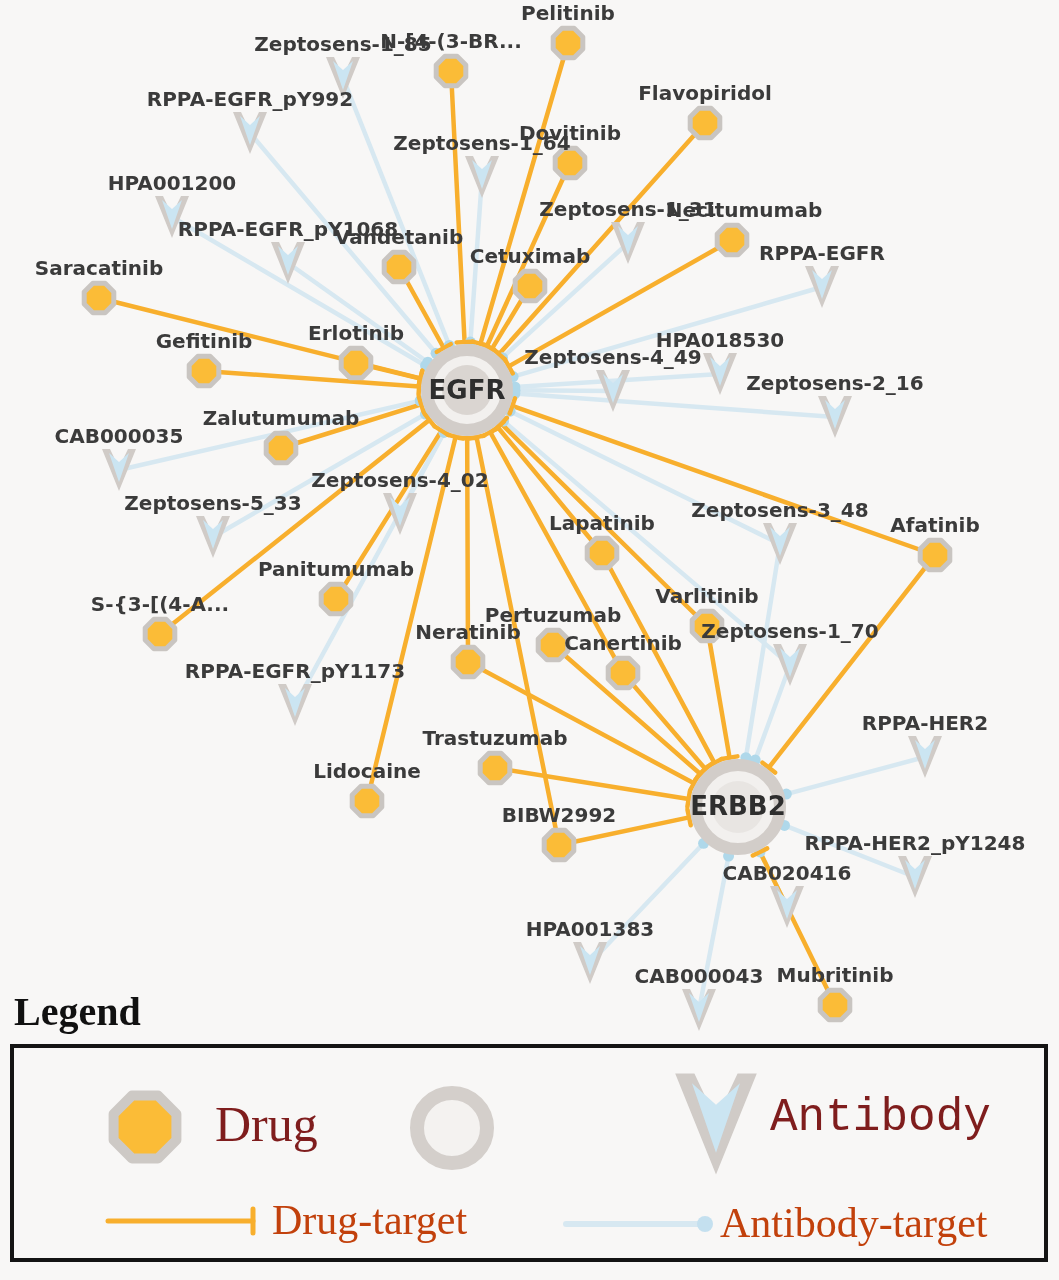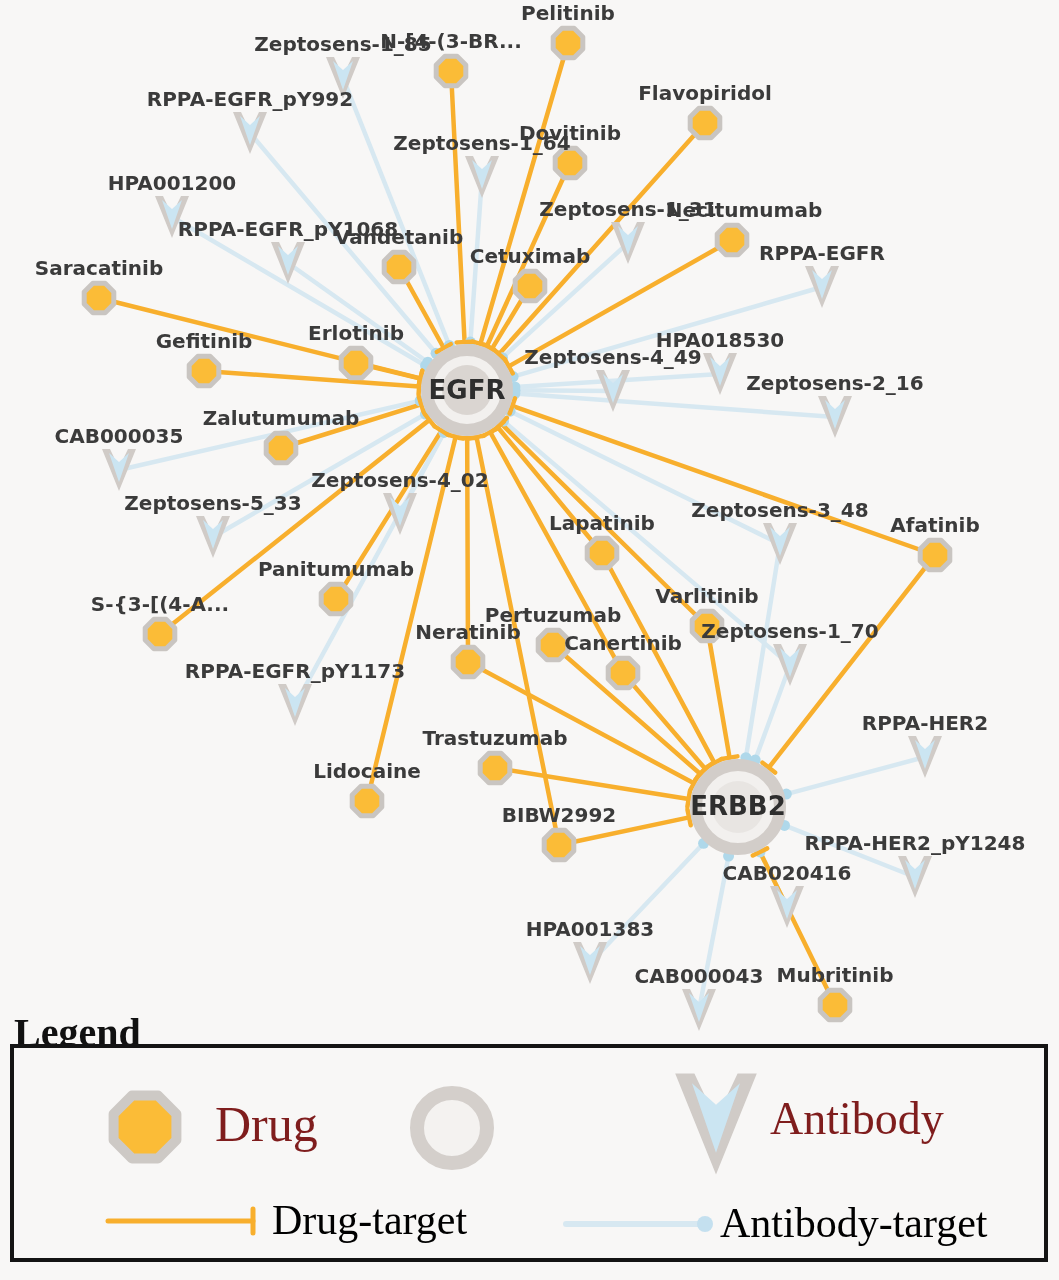--- a/index.html
+++ b/index.html
@@ -6,29 +6,29 @@
   body{
     width:1059px;height:1280px;position:relative;overflow:hidden;
     background:#F8F7F6;
     font-family:"DejaVu Sans", sans-serif;
   }
   #net{position:absolute;left:0;top:0;}
   .nlabel{font:700 20px "DejaVu Sans", sans-serif; fill:#3B3B3B;}
   .glabel{font:700 26px "DejaVu Sans", sans-serif; fill:#2E2E2E;}
   .legend-title{
     position:absolute;left:14px;top:988px;
-    font:700 40px "Liberation Serif","DejaVu Serif",serif;color:#111;margin-top:21px;
+    font:700 40px "Liberation Serif","DejaVu Serif",serif;color:#111;
   }
   .legend-box{
     position:absolute;left:10px;top:1044px;width:1030px;height:210px;
     border:4px solid #141414;background:#F8F7F6;
   }
   .legend-box .abs{position:absolute;}
   .leg-label{font:400 50px "Liberation Serif","DejaVu Serif",serif;color:#7f1d1d;white-space:nowrap;}
-  .leg-label-sm{font:400 42px "Liberation Serif","DejaVu Serif",serif;color:#000000;white-space:nowrap;}
+  .leg-label-sm{font:400 42px "Liberation Serif","DejaVu Serif",serif;color:#c2410c;white-space:nowrap;}
 </style>
 </head>
 <body>
 
 <svg id="net" width="1059" height="1280" viewBox="0 0 1059 1280">
     <g>
       <line x1="449.27189021615214" y1="345.3937882858022" x2="343" y2="78" stroke="#D7E8F1" stroke-width="4.5" stroke-linecap="round"></line>
       <line x1="436.03317194909977" y1="353.3250008798094" x2="250" y2="133" stroke="#D7E8F1" stroke-width="4.5" stroke-linecap="round"></line>
       <line x1="425.59472118926124" y1="365.7182602228549" x2="172" y2="217" stroke="#D7E8F1" stroke-width="4.5" stroke-linecap="round"></line>
       <line x1="427.8523276136413" y1="362.2248357929187" x2="288" y2="263" stroke="#D7E8F1" stroke-width="4.5" stroke-linecap="round"></line>
@@ -367,21 +367,21 @@
   <svg class="abs" style="left:388px;top:30px;" width="100" height="100">
     <circle cx="50" cy="50" r="35" fill="#F4F2F0" stroke="#D4CFCB" stroke-width="14"></circle>
   </svg>
 
   <svg class="abs" style="left:647px;top:20px;" width="110" height="116">
     <g transform="translate(55,56) scale(2.4)">
       <polygon points="-17,-21 0,21 17,-21 9,-21 0,-2 -9,-21" fill="#D0CBC7"></polygon>
       <polygon points="-10,-17 0,-8 10,-17 0,12" fill="#CBE5F2"></polygon>
     </g>
   </svg>
-  <span class="abs leg-label" style="left:756px;top:44px;font-size:46px;">Antibody</span>
+  <span class="abs leg-label" style="left:756px;top:44px;font-size:46px;font-family:Liberation Mono, monospace;">Antibody</span>
 
   <svg class="abs" style="left:91px;top:157px;" width="165" height="32">
     <line x1="3" y1="16" x2="148" y2="16" stroke="#F8AF2D" stroke-width="5" stroke-linecap="round"></line>
     <line x1="148" y1="4" x2="148" y2="28" stroke="#F8AF2D" stroke-width="5" stroke-linecap="round"></line>
   </svg>
   <span class="abs leg-label-sm" style="left:258px;top:148px;">Drug-target</span>
 
   <svg class="abs" style="left:549px;top:160px;" width="160" height="32">
     <line x1="3" y1="16" x2="138" y2="16" stroke="#D7E8F1" stroke-width="6" stroke-linecap="round"></line>
     <circle cx="142" cy="16" r="8" fill="#C4E0EF"></circle>

